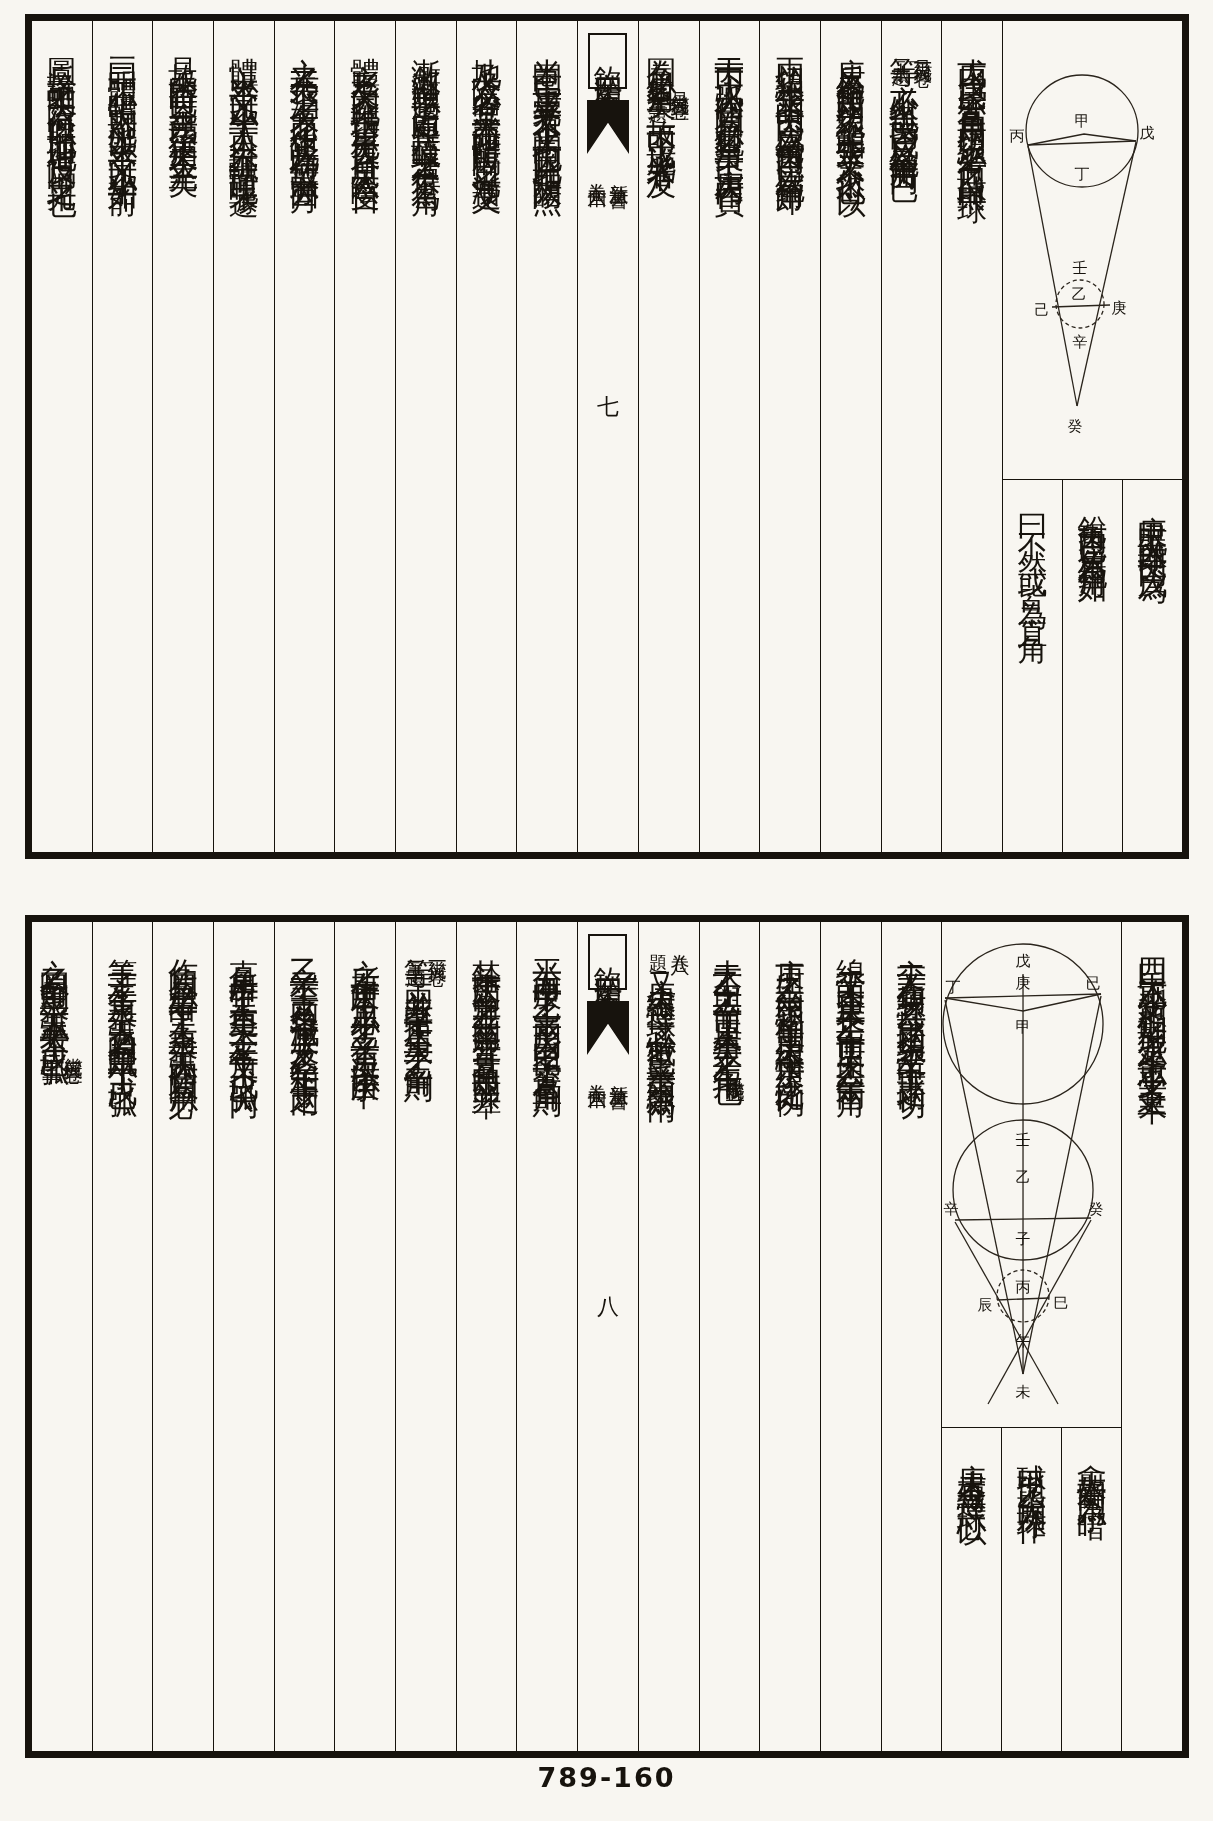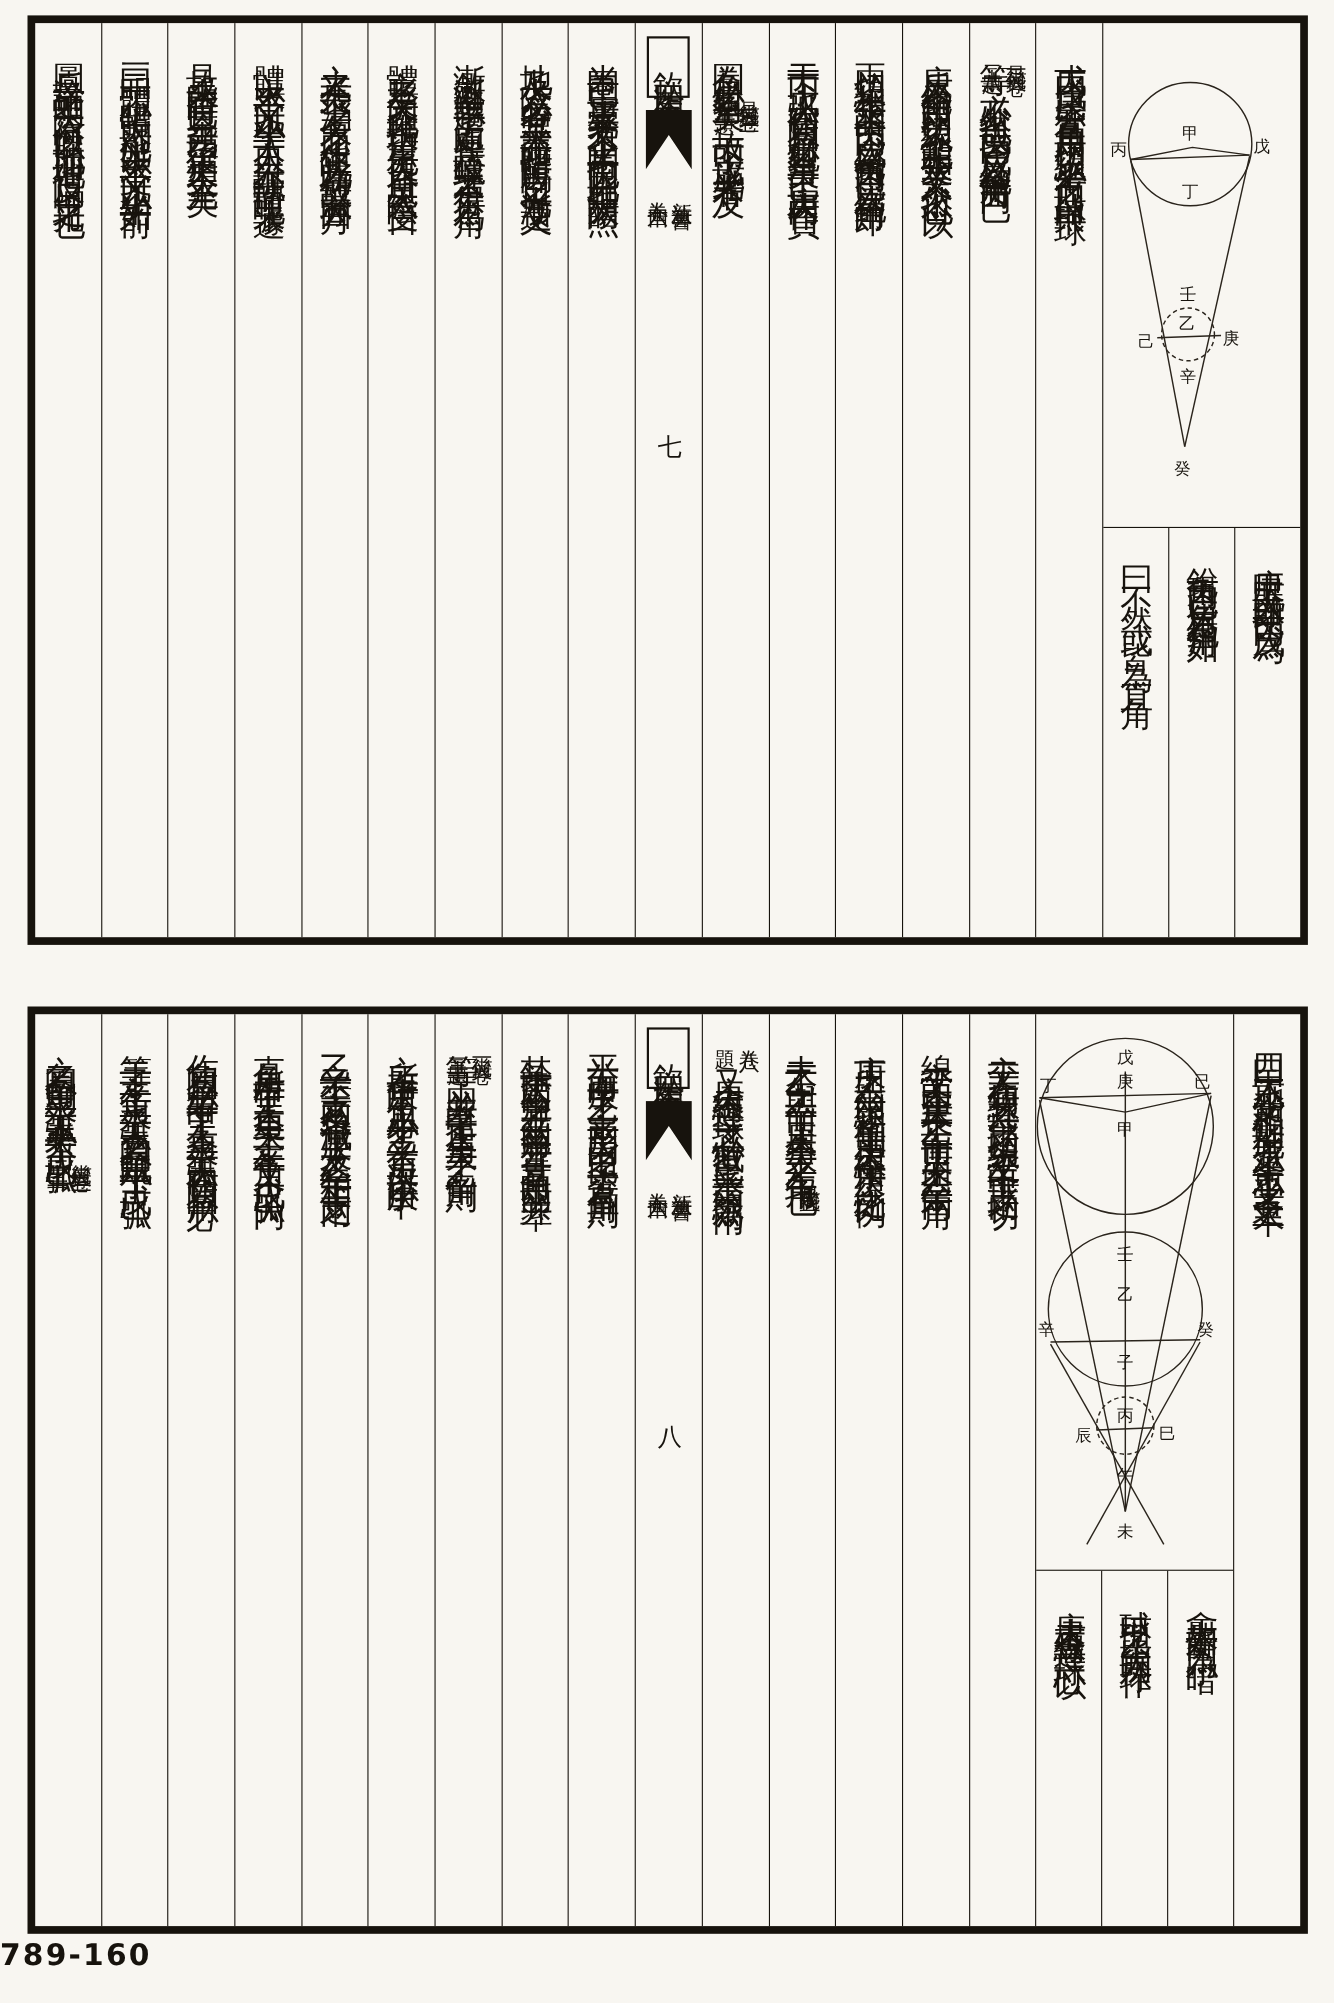--- a/index.html
+++ b/index.html
@@ -31,21 +31,21 @@
   .titlebox { border:2.5px solid #17130d; padding:8px 3px; writing-mode:vertical-rl; text-orientation:upright; font-size:29px; letter-spacing:6px; line-height:1; }
   .fishtail { width:42px; height:54px; background:#17130d; margin-top:11px;
               clip-path:polygon(0 0,100% 0,100% 100%,50% 42%,0 100%); }
   .bookline { margin-top:14px; }
   .folio { writing-mode:vertical-rl; text-orientation:upright; font-size:22px; margin-top:195px; }
 
   svg text { font-family:"DejaVu Serif","Liberation Serif",serif; fill:#17130d; font-size:15px; text-anchor:middle; }
   svg .ln { stroke:#2a241c; stroke-width:1.3; fill:none; }
   svg .dash { stroke-dasharray:4 3; }
 
-  .pagenum { position:absolute; left:0; right:0; top:1762px; 
+  .pagenum { position:absolute; left:0; right:0; top:1762px; text-align:center;
              font-family:"DejaVu Sans","Liberation Sans",sans-serif; font-weight:bold; font-size:27px; letter-spacing:2px; color:#17130d; }
 </style>
 </head>
 <body>
 
 <div class="page">
 
   <div class="block block-top">
 
     <div class="dgroup">

